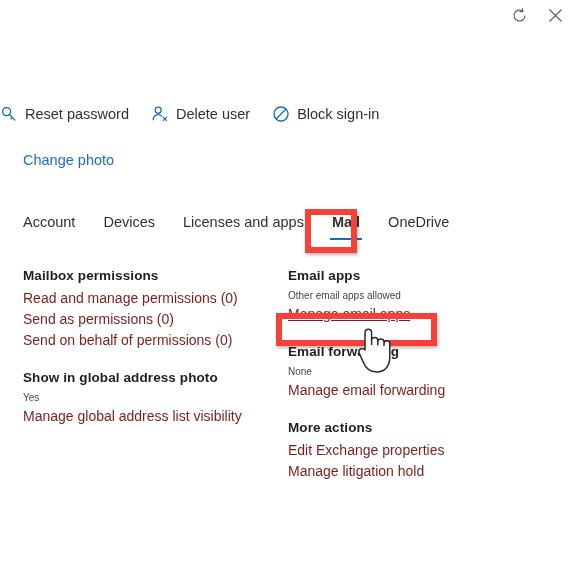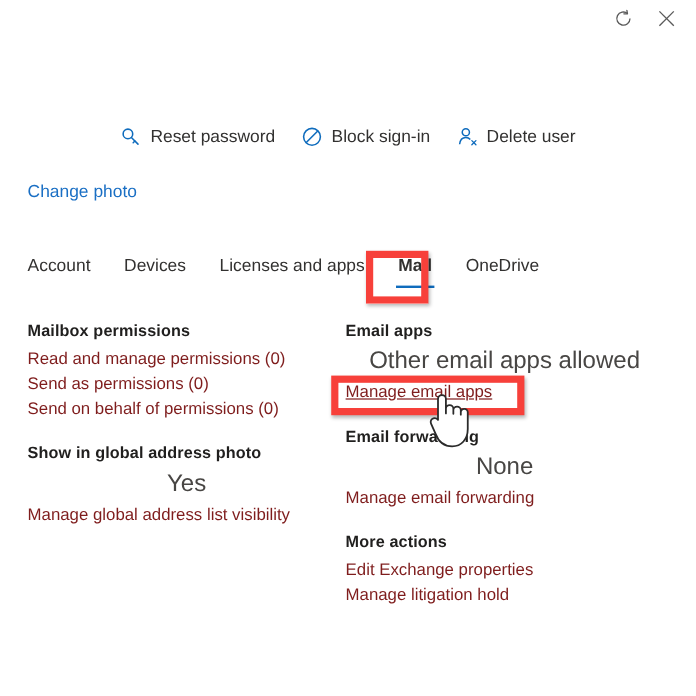--- a/index.html
+++ b/index.html
@@ -38,21 +38,21 @@
   }
   .win-btn svg { display: block; }
 
   
   .command-bar {
     position: absolute;
     top: 105px;
     left: 0;
     width: 580px;
     display: flex;
-    justify-content: center;
+    justify-content: flex-start;
     align-items: center;
     gap: 22px;
   }
   .cmd-item {
     display: flex;
     align-items: center;
     gap: 7px;
     cursor: pointer;
     font-size: 14.5px;
     color: #323130;
@@ -119,24 +119,23 @@
   .col { width: 265px; }
   .group { margin-bottom: 22px; }
   .group-title {
     font-size: 13.5px;
     font-weight: bold;
     color: #201f1e;
     margin-bottom: 7px;
     letter-spacing: 0.1px;
   }
   .group-value {
-    font-size: 20px;
+    font-size: 10px;
     color: #484644;
     margin-bottom: 5px;
-    text-align: center;
   }
   .group-link {
     font-size: 14px;
     color: #7f1d1d;
     margin-bottom: 5px;
     cursor: pointer;
     display: block;
     width: fit-content;
   }
   .group-link.hovered { text-decoration: underline; }
@@ -189,46 +188,46 @@
 
   <div class="cmd-item">
     <span class="cmd-icon">
       <svg width="18" height="18" viewBox="0 0 18 18" fill="none" stroke="#0f6cbd" stroke-width="1.3">
         <circle cx="6.6" cy="6.6" r="4.0"></circle>
         <path d="M9.5 9.6 L15 15.1" stroke-linecap="round"></path>
         <path d="M12.4 12.5 L11.0 13.9" stroke-linecap="round"></path>
       </svg>
     </span>
     <span>Reset password</span>
-  </div>
-
-  <div class="cmd-item">
-    <span class="cmd-icon">
-      <svg width="18" height="18" viewBox="0 0 18 18" fill="none" stroke="#0f6cbd" stroke-width="1.3">
-        <circle cx="9" cy="9" r="7"></circle>
-        <line x1="4.0" y1="14.0" x2="14.0" y2="4.0"></line>
-      </svg>
-    </span>
-    <span>Block sign-in</span>
   </div>
 
   <div class="cmd-item">
     <span class="cmd-icon">
       <svg width="18" height="18" viewBox="0 0 18 18" fill="none" stroke="#0f6cbd" stroke-width="1.25">
         <circle cx="7.2" cy="5.2" r="3.0"></circle>
         <path d="M2.0 15.2 C2.4 11.4 4.5 9.6 7.2 9.6 C8.7 9.6 10.0 10.2 10.9 11.3"></path>
         <g stroke-width="1.1" stroke-linecap="round">
           <line x1="12.2" y1="12.2" x2="15.6" y2="15.6"></line>
           <line x1="15.6" y1="12.2" x2="12.2" y2="15.6"></line>
         </g>
       </svg>
     </span>
     <span>Delete user</span>
   </div>
 
+  <div class="cmd-item">
+    <span class="cmd-icon">
+      <svg width="18" height="18" viewBox="0 0 18 18" fill="none" stroke="#0f6cbd" stroke-width="1.3">
+        <circle cx="9" cy="9" r="7"></circle>
+        <line x1="4.0" y1="14.0" x2="14.0" y2="4.0"></line>
+      </svg>
+    </span>
+    <span>Block sign-in</span>
+  </div>
+
 </div>
 
 <div class="change-photo">Change photo</div>
 
 <div class="tabs">
   <div class="tab">Account</div>
   <div class="tab">Devices</div>
   <div class="tab">Licenses and apps</div>
   <div class="tab selected">Mail</div>
   <div class="tab">OneDrive</div>

